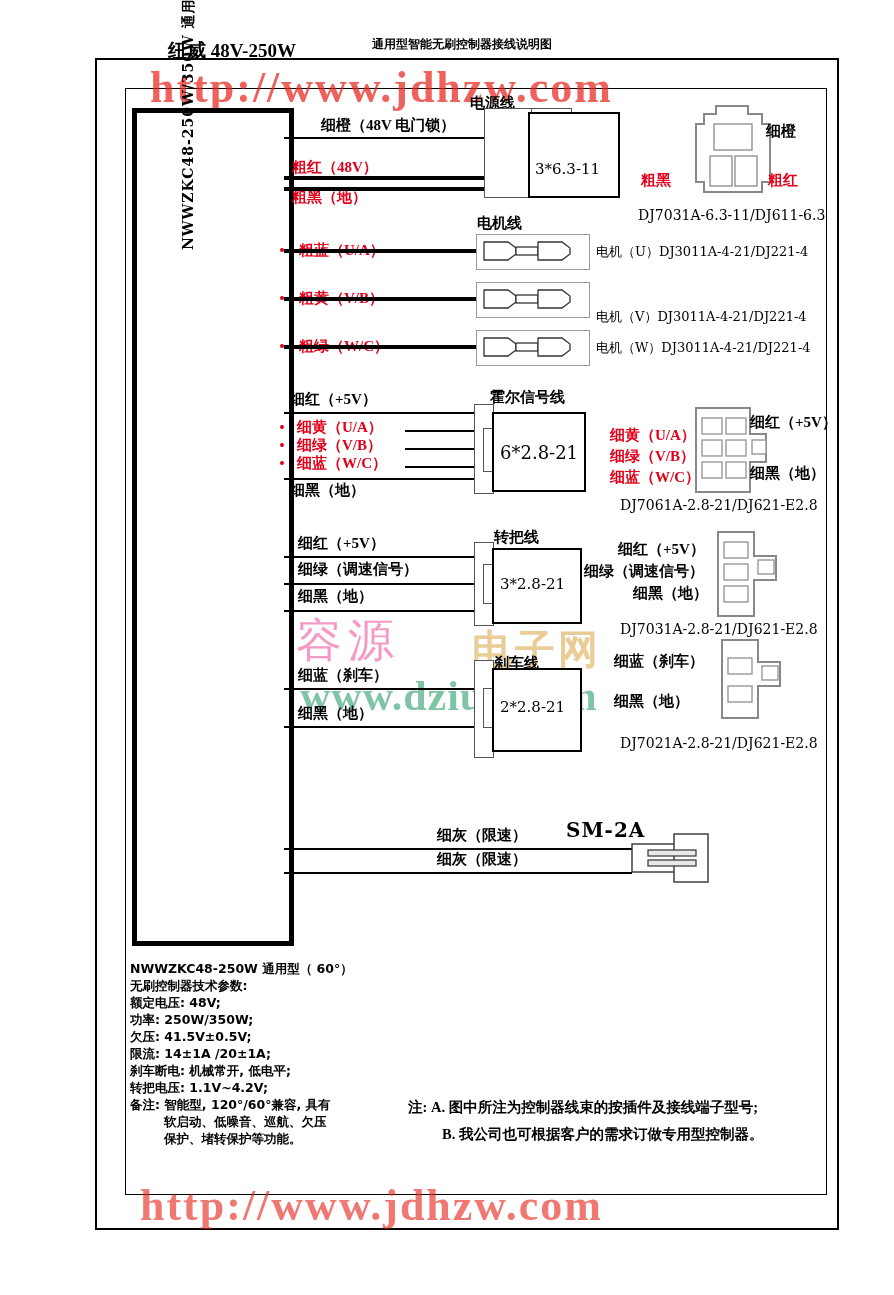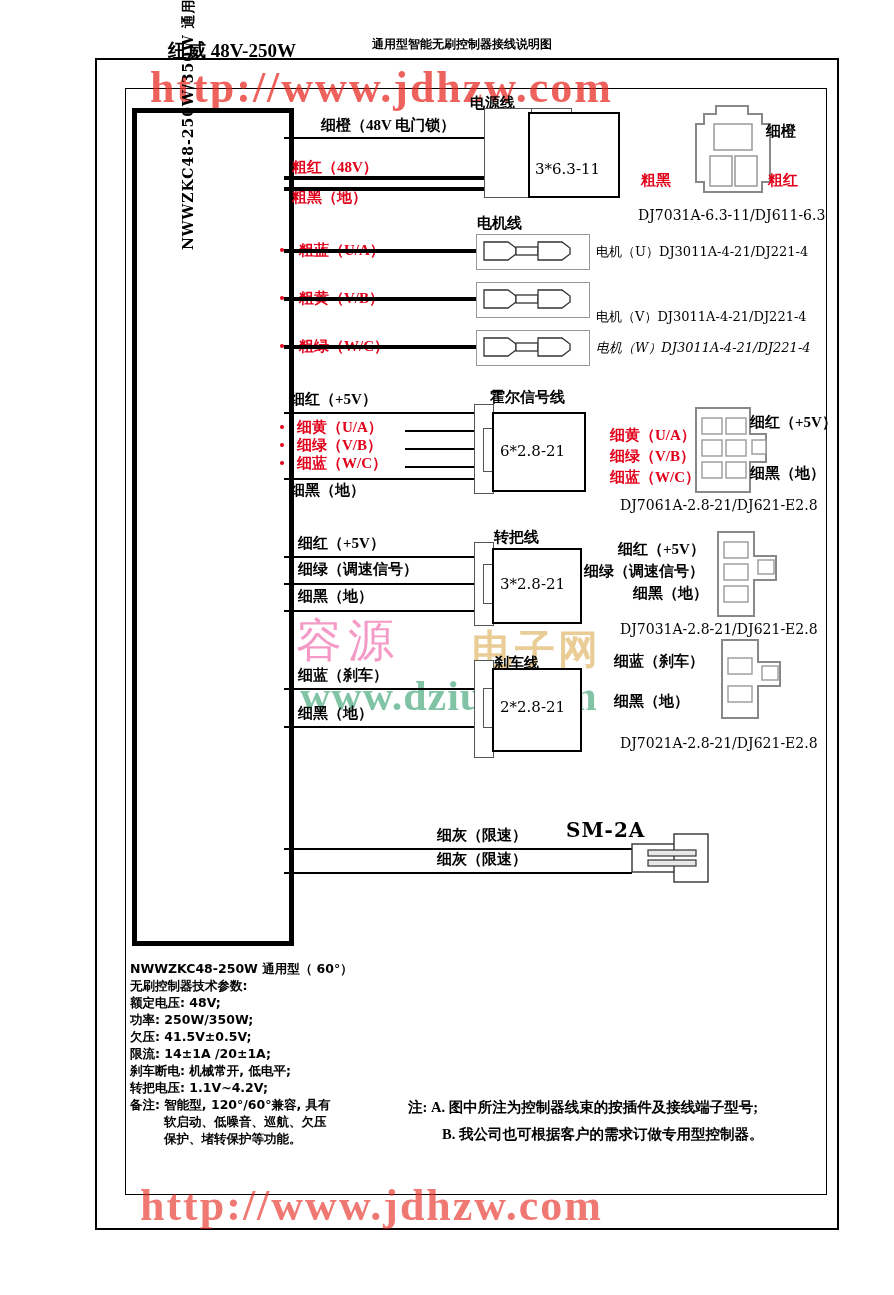--- a/index.html
+++ b/index.html
@@ -150,21 +150,21 @@
 
   <div class="dot" style="left:280px;top:344px;"></div>
   <div class="lbl b red" style="left:299px;top:339px;">粗绿（W/C）</div>
   <div class="wire thick" style="left:284px;top:345px;width:196px;"></div>
   <div class="bullet-wrap" style="left:476px;top:330px;width:112px;height:34px;"></div>
   <svg class="hsvg" style="left:482px;top:334px;" width="100" height="26" viewBox="0 0 100 26">
     <path d="M2 4 L26 4 L34 10 L34 16 L26 22 L2 22 Z" fill="#fff" stroke="#333" stroke-width="1.3"></path>
     <rect x="34" y="9" width="22" height="8" fill="#fff" stroke="#333" stroke-width="1.3"></rect>
     <path d="M56 4 L80 4 L88 10 L88 16 L80 22 L56 22 Z" fill="#fff" stroke="#333" stroke-width="1.3"></path>
   </svg>
-  <div class="pn-s" style="left:596px;top:339px;font-style:italic;">电机（W）DJ3011A-4-21/DJ221-4</div>
+  <div class="pn-s" style="left:596px;top:339px;">电机（W）DJ3011A-4-21/DJ221-4</div>
 
   <div class="sec" style="left:490px;top:388px;">霍尔信号线</div>
 
   <div class="lbl b" style="left:290px;top:392px;">细红（+5V）</div>
   <div class="wire thin" style="left:284px;top:412px;width:196px;"></div>
 
   <div class="dot" style="left:280px;top:425px;"></div>
   <div class="lbl b red" style="left:297px;top:420px;">细黄（U/A）</div>
   <div class="wire thin" style="left:405px;top:430px;width:75px;"></div>
 
@@ -175,21 +175,21 @@
   <div class="dot" style="left:280px;top:461px;"></div>
   <div class="lbl b red" style="left:297px;top:456px;">细蓝（W/C）</div>
   <div class="wire thin" style="left:405px;top:466px;width:75px;"></div>
 
   <div class="lbl b" style="left:290px;top:483px;">细黑（地）</div>
   <div class="wire thin" style="left:284px;top:478px;width:196px;"></div>
 
   <div class="box" style="left:474px;top:404px;width:18px;height:88px;"></div>
   <div class="box" style="left:483px;top:428px;width:12px;height:42px;"></div>
   <div class="box2" style="left:492px;top:412px;width:90px;height:76px;"></div>
-  <div class="pn" style="left:500px;top:442px;font-size:15px;">6*2.8-21</div>
+  <div class="pn" style="left:500px;top:442px;font-size:18px;">6*2.8-21</div>
 
   <svg class="hsvg" style="left:692px;top:404px;" width="78" height="92" viewBox="0 0 78 92">
     <path d="M4 4 L58 4 L58 30 L74 30 L74 58 L58 58 L58 88 L4 88 Z" fill="#fff" stroke="#888" stroke-width="2"></path>
     <rect x="10" y="14" width="20" height="16" fill="#fff" stroke="#999" stroke-width="1.4"></rect>
     <rect x="34" y="14" width="20" height="16" fill="#fff" stroke="#999" stroke-width="1.4"></rect>
     <rect x="10" y="36" width="20" height="16" fill="#fff" stroke="#999" stroke-width="1.4"></rect>
     <rect x="34" y="36" width="20" height="16" fill="#fff" stroke="#999" stroke-width="1.4"></rect>
     <rect x="10" y="58" width="20" height="16" fill="#fff" stroke="#999" stroke-width="1.4"></rect>
     <rect x="34" y="58" width="20" height="16" fill="#fff" stroke="#999" stroke-width="1.4"></rect>
     <rect x="60" y="36" width="14" height="14" fill="#fff" stroke="#999" stroke-width="1.4"></rect>

